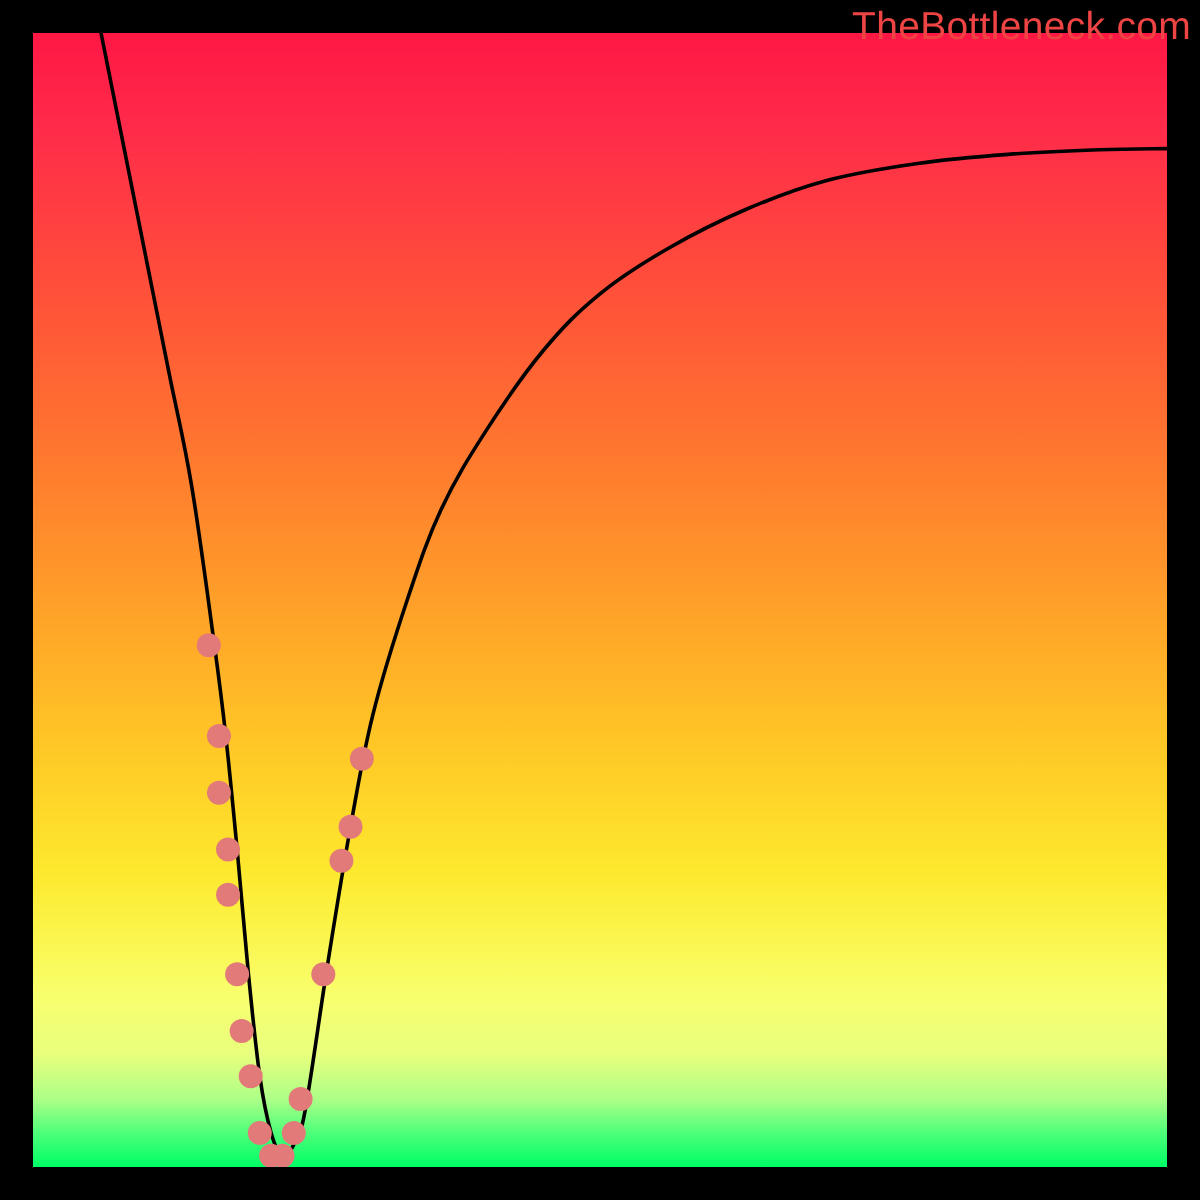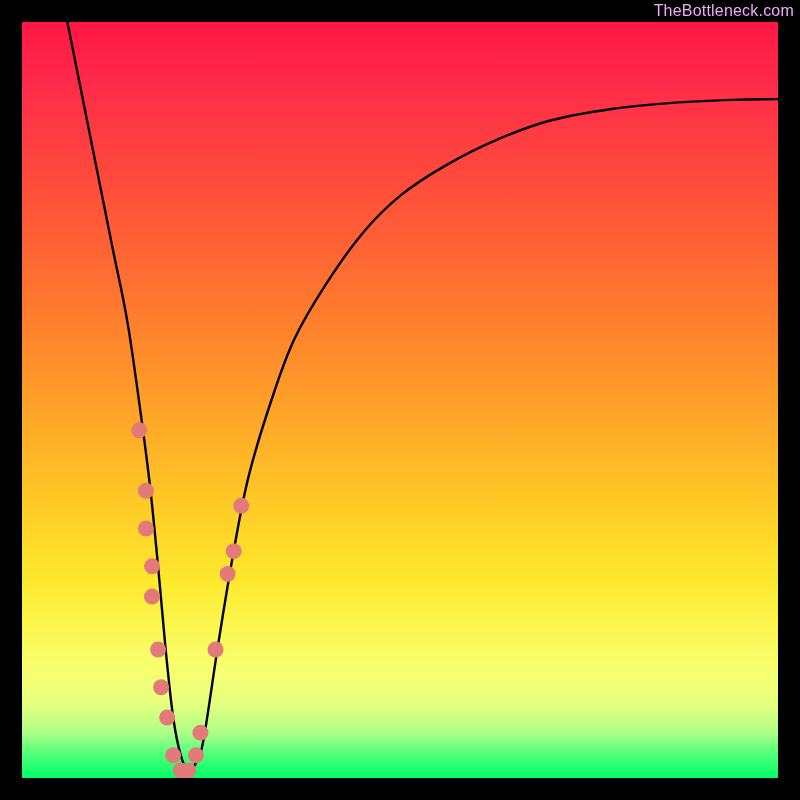--- a/index.html
+++ b/index.html
@@ -46,22 +46,22 @@
     );
   }
   .curve-svg {
     position: absolute;
     inset: 0;
   }
   .watermark {
     position: absolute;
     top: 2px;
     right: 6px;
-    color: #f0abfc;
-    font-size: 16px;
+    color: #ef4444;
+    font-size: 26px;
     font-weight: 400;
     letter-spacing: 0.2px;
     user-select: none;
   }
 </style>
 </head>
 <body>
 
 <div class="frame">
   <div class="plot">

